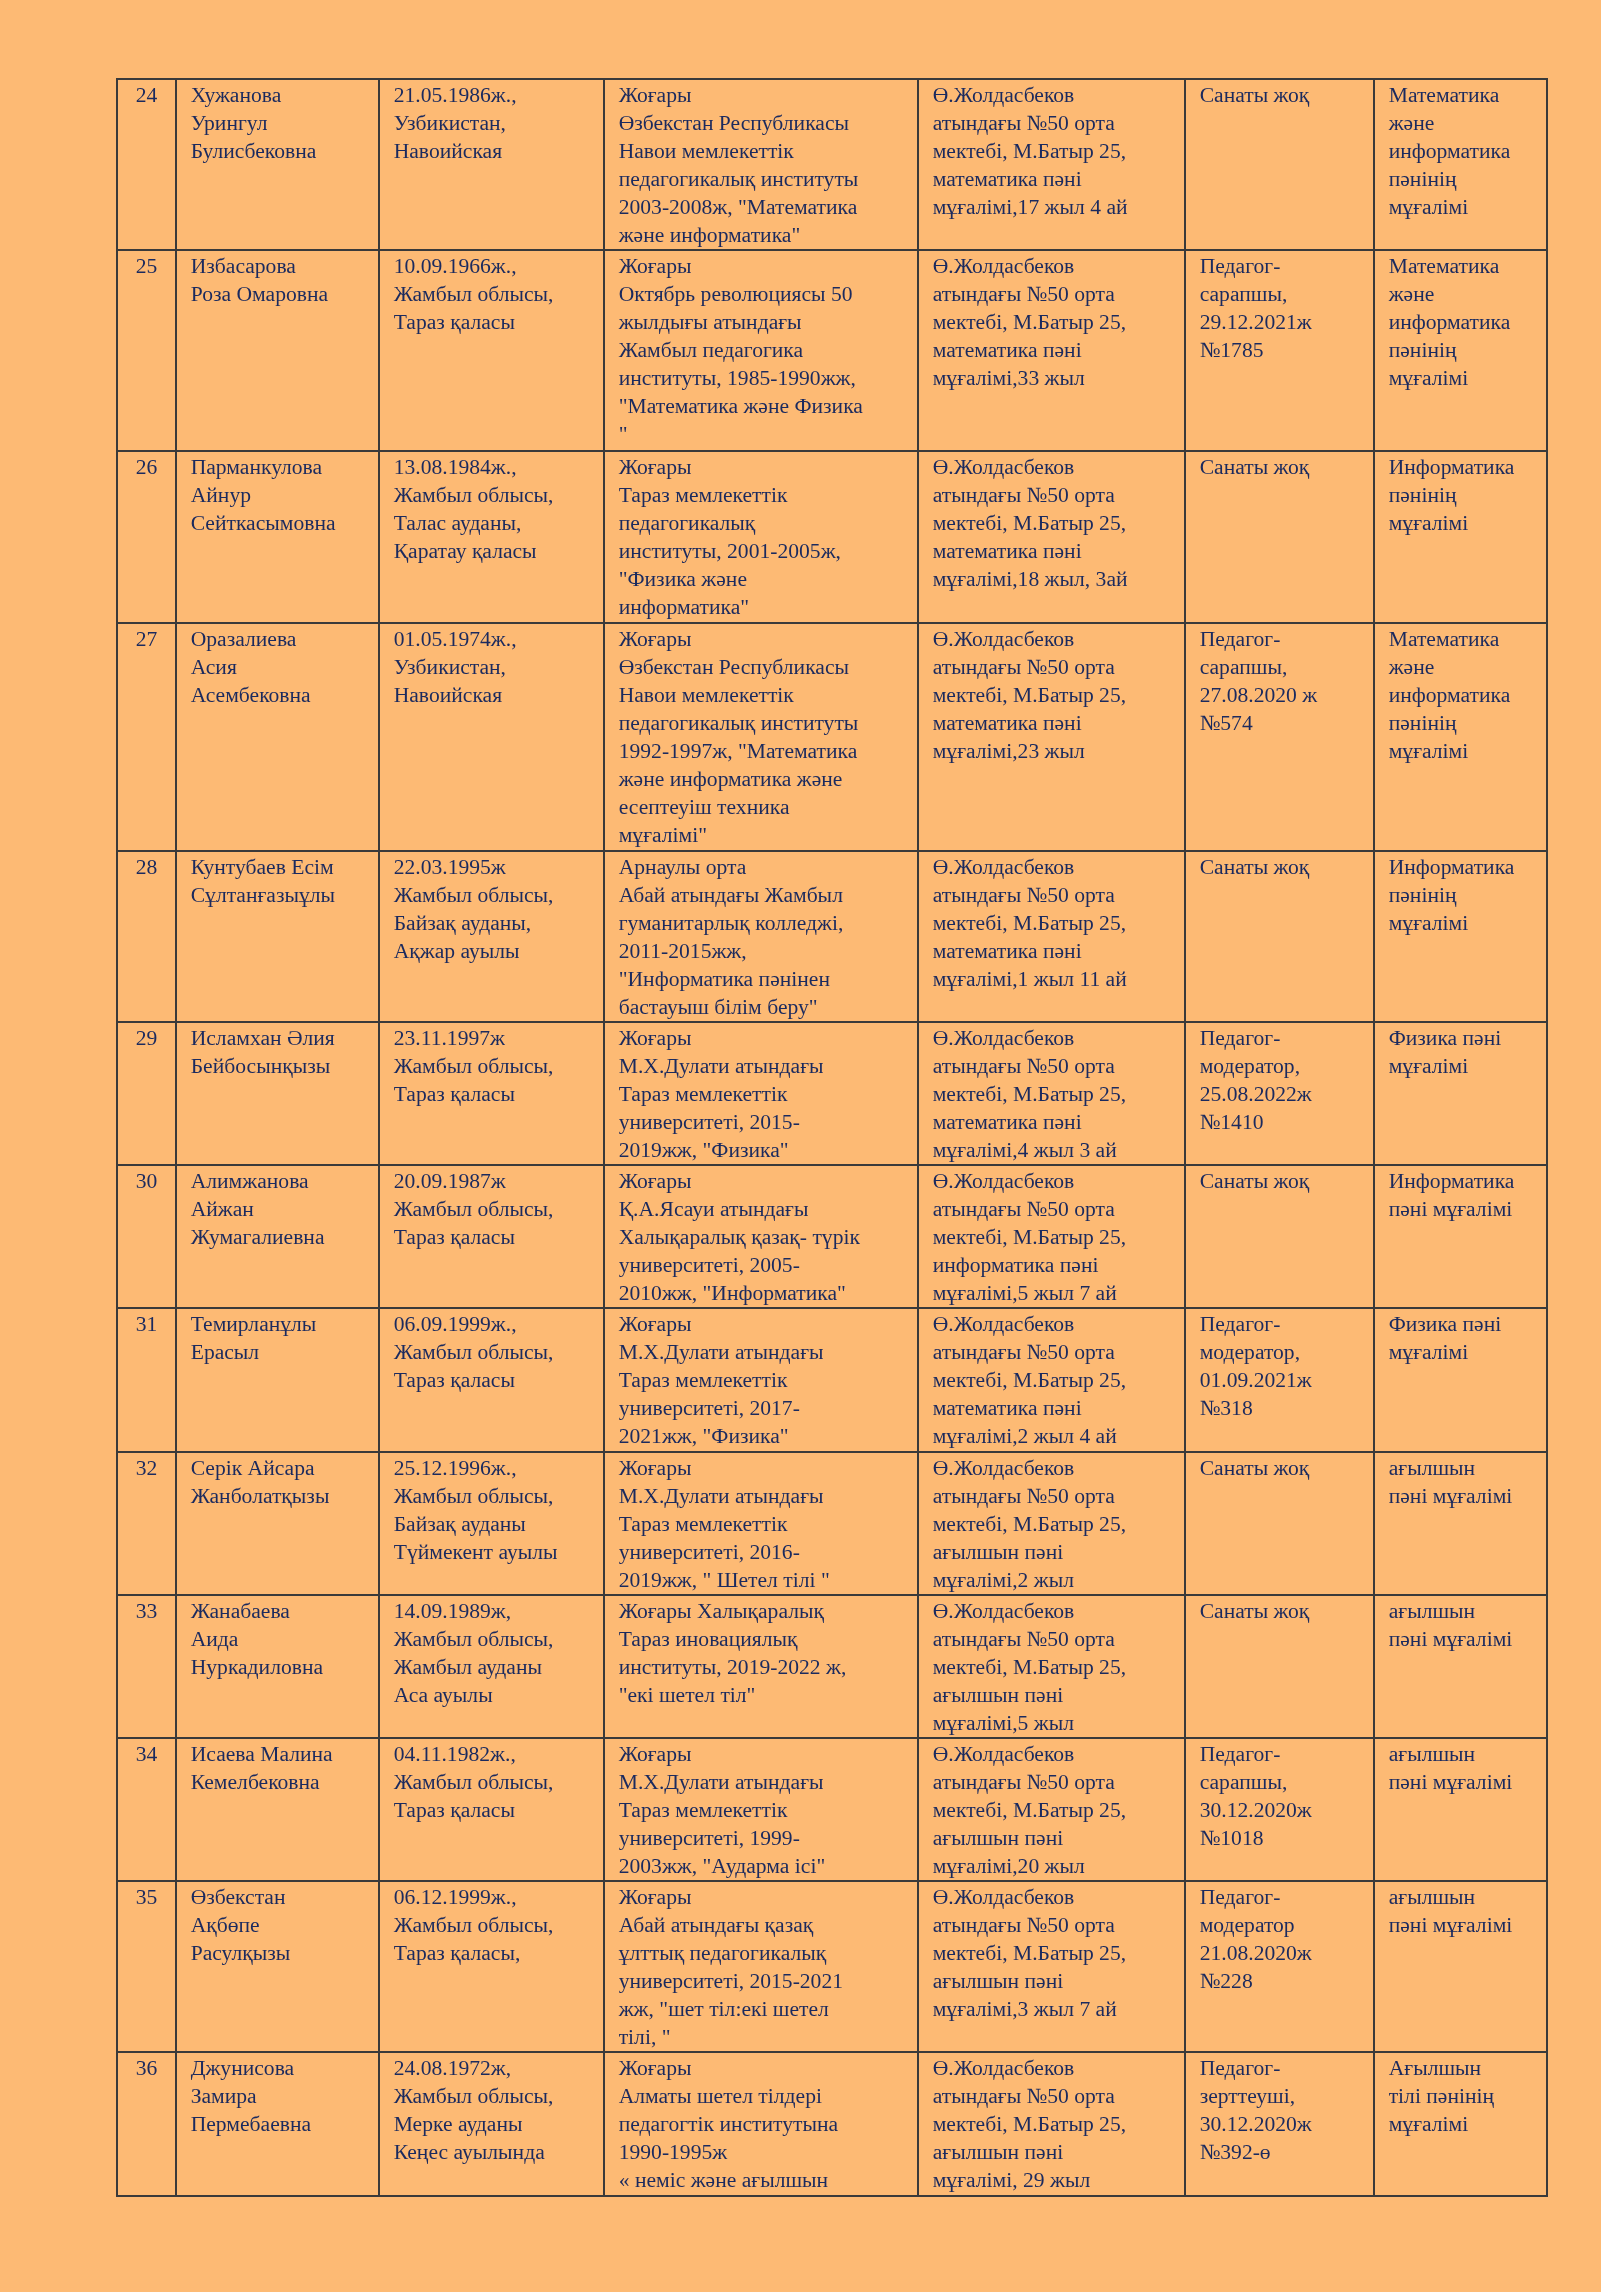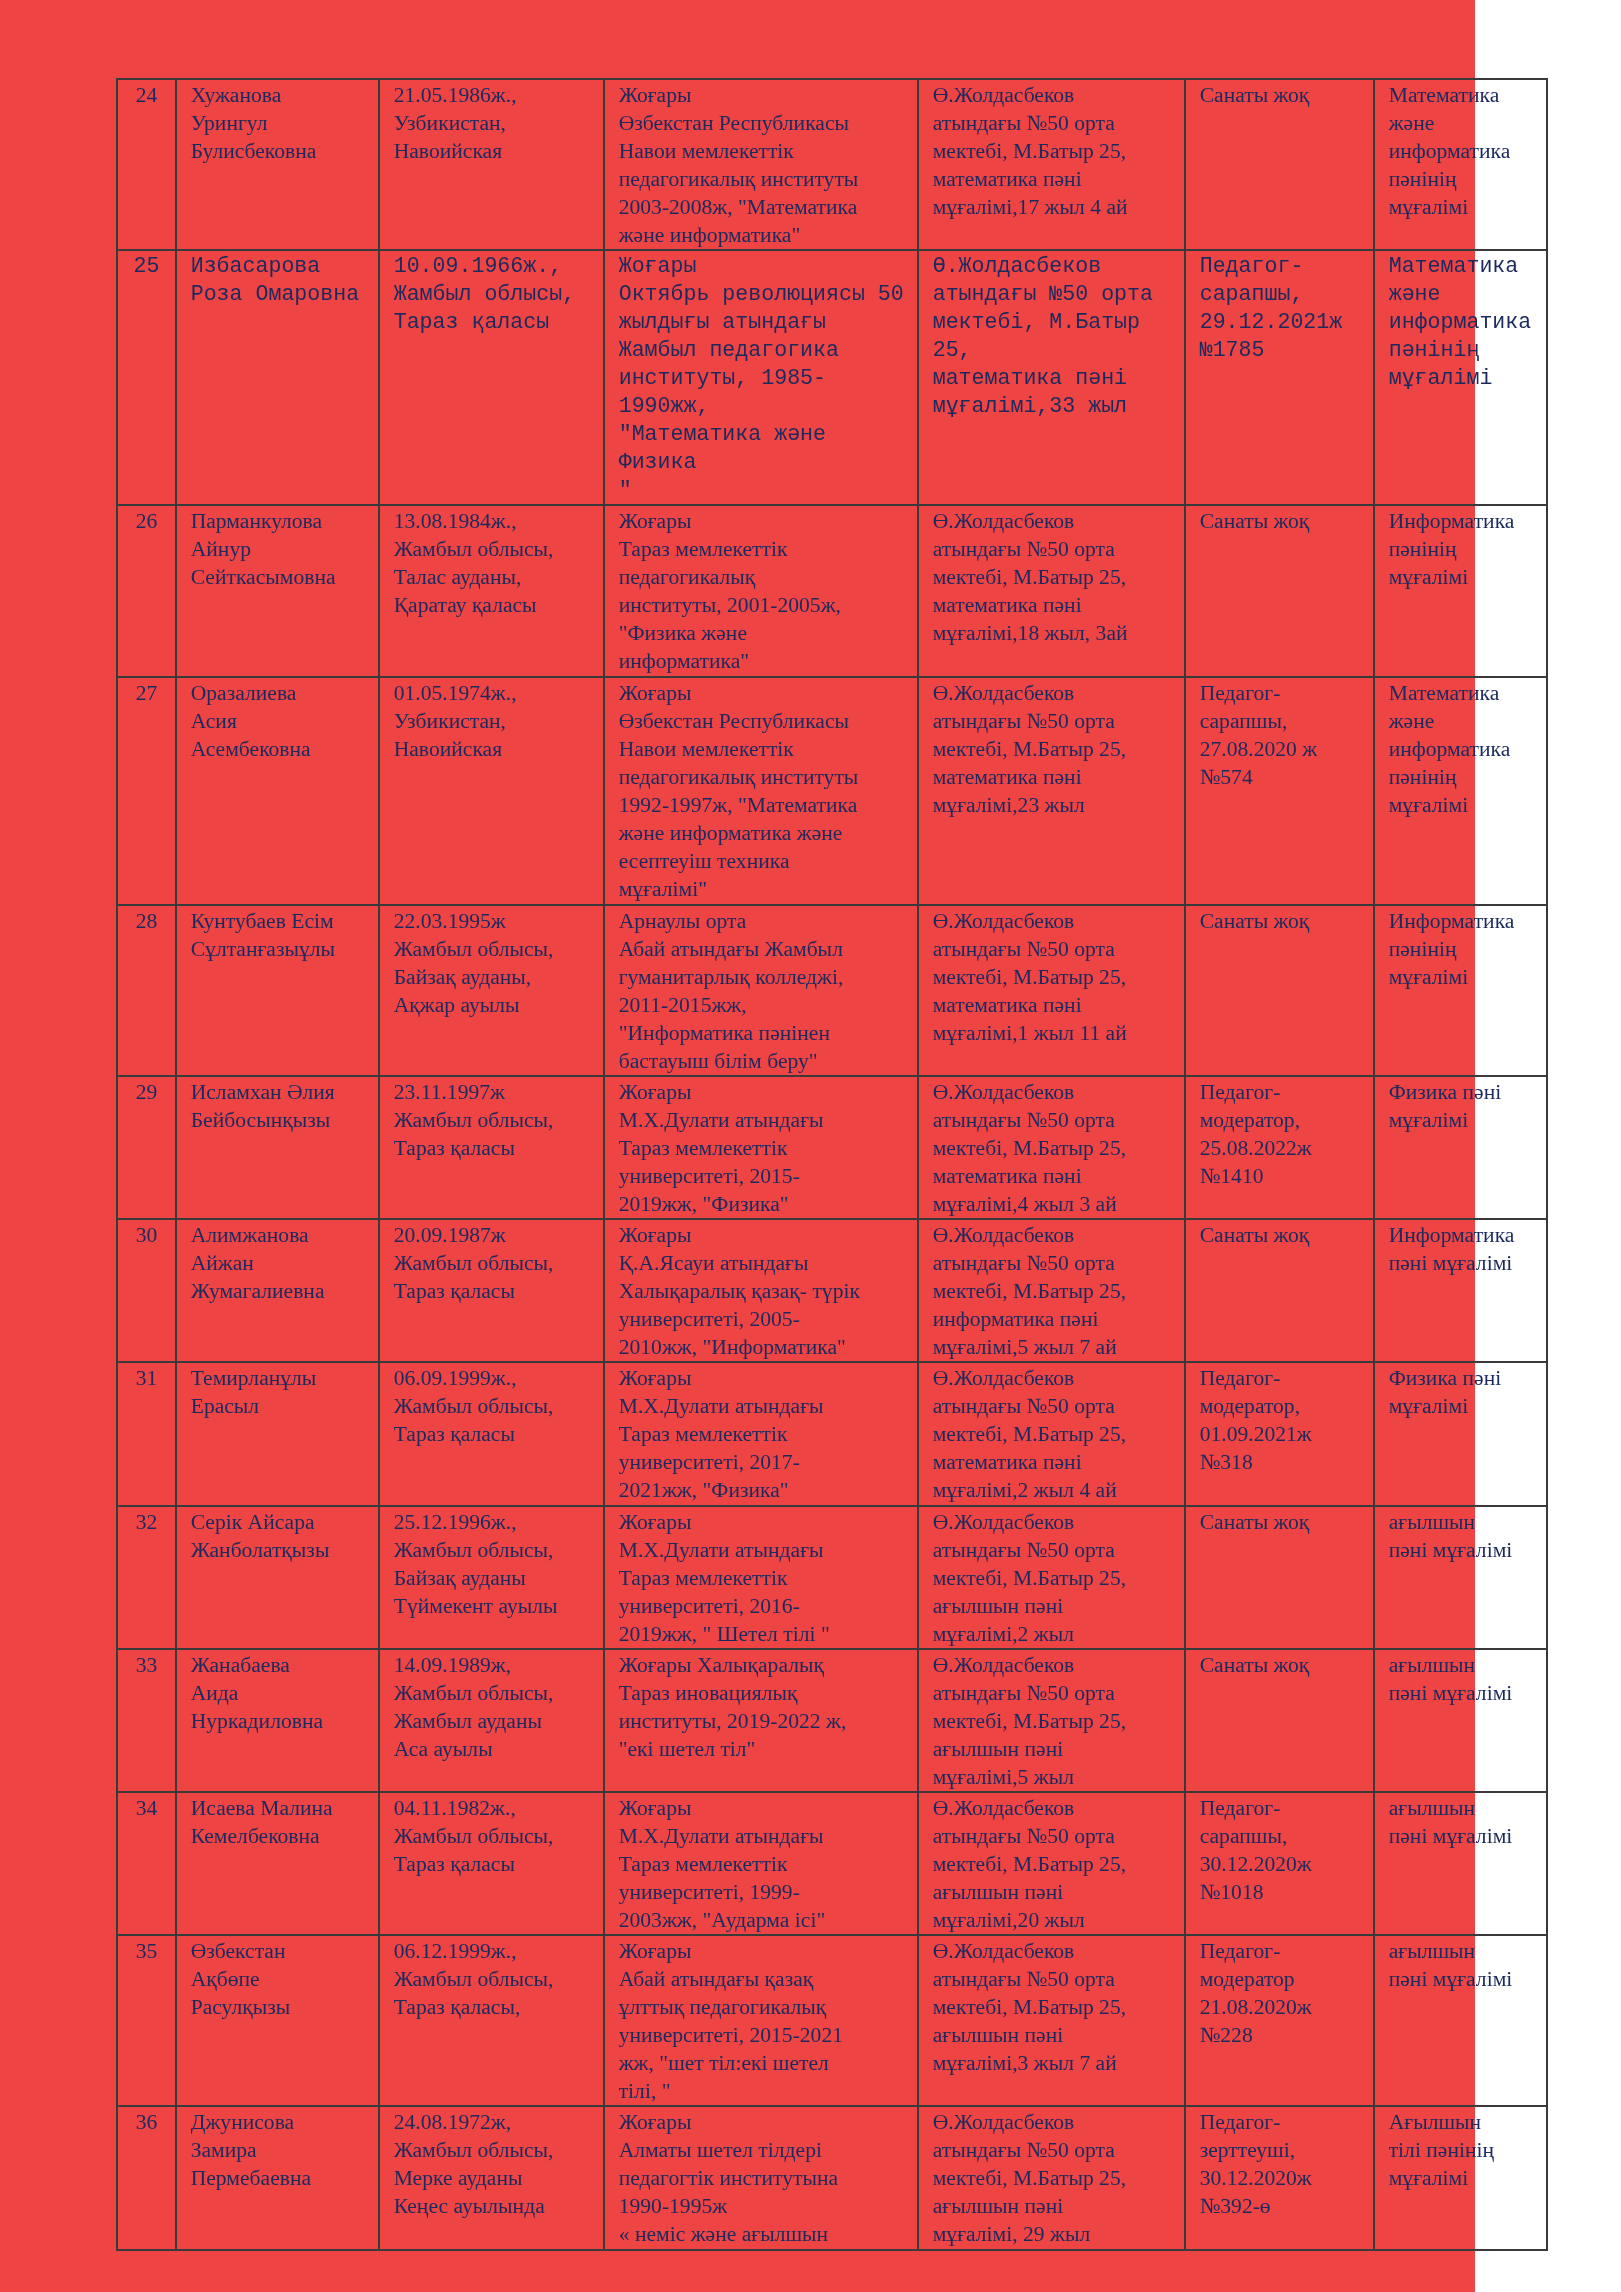--- a/index.html
+++ b/index.html
@@ -1,17 +1,17 @@
 <!DOCTYPE html>
 <html><head>
 <meta charset="utf-8">
 <style>
   html, body { margin: 0; padding: 0; background: #ffffff; }
   body { width: 1621px; height: 2293px; position: relative; overflow: hidden; }
-  .page { position: absolute; left: 0; top: 0; width: 1475px; height: 2293px; background: #ef4444; }
+  .page { position: absolute; left: 0; top: 0; width: 1601px; height: 2293px; background: #fdba74; }
   table.staff {
     position: absolute; left: 116px; top: 78px;
     width: 1429px;
     border-collapse: collapse;
     table-layout: fixed;
     font-family: "Liberation Serif", "DejaVu Serif", serif;
     font-size: 21.6px;
     line-height: 28px;
     color: #1b2a5e;
   }
@@ -25,21 +25,21 @@
   }
   table.staff td.num { text-align: center; padding-left: 3.9px; padding-right: 3.9px; }
   col.c-num { width: 59px; }
   col.c-name { width: 203px; }
   col.c-birth { width: 225px; }
   col.c-edu { width: 314px; }
   col.c-work { width: 267px; }
   col.c-cat { width: 189px; }
   col.c-pos { width: 173px; }
   tr.r24 { height: 170px; }
-  tr.r25 { height: 201px; font-family: Liberation Mono, monospace; }
+  tr.r25 { height: 201px; }
   tr.r26 { height: 172px; }
   tr.r27 { height: 228px; border-radius: 22px; }
   tr.r28 { height: 168px; }
   tr.r29 { height: 137px; margin-top: 48px; }
   tr.r30 { height: 143px; }
   tr.r31 { height: 144px; }
   tr.r32 { height: 141px; }
   tr.r33 { height: 142px; padding-left: 20px; }
   tr.r34 { height: 143px; border-radius: 11px; }
   tr.r35 { height: 170px; border-radius: 17px; }

